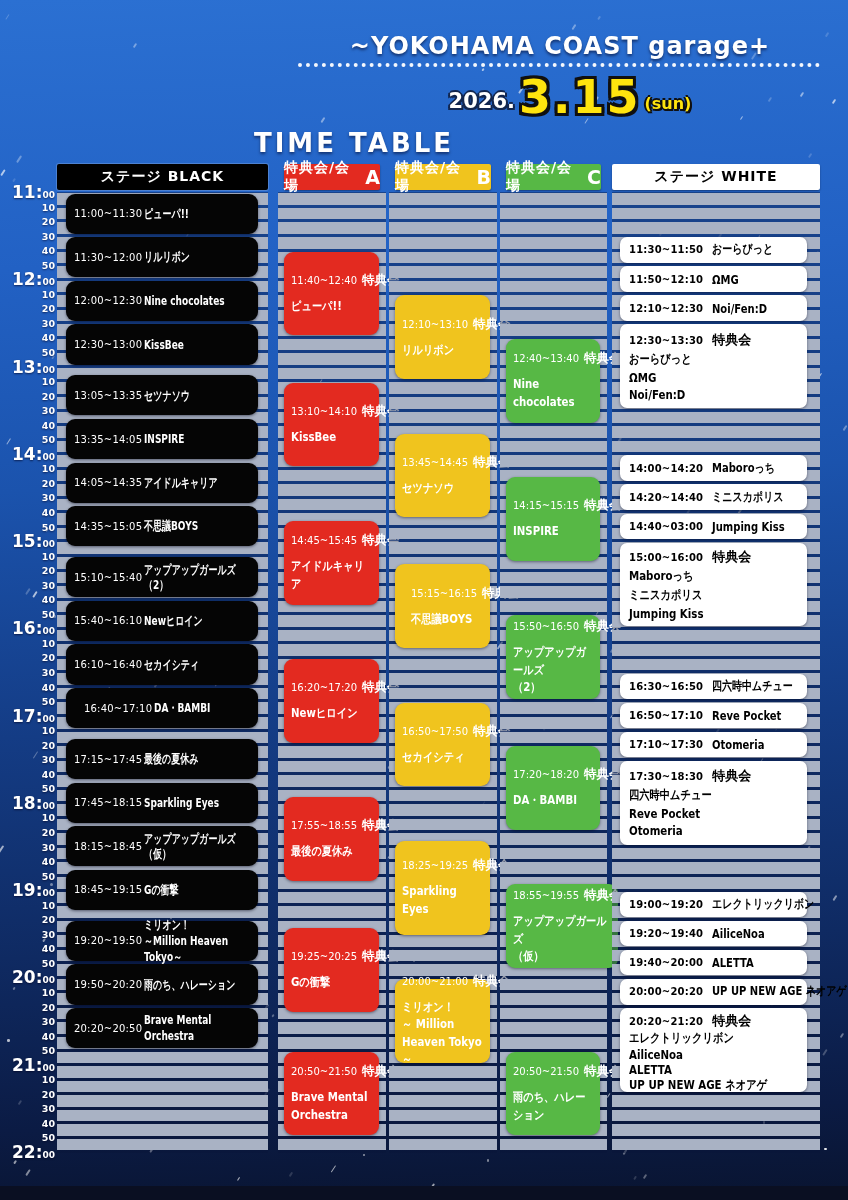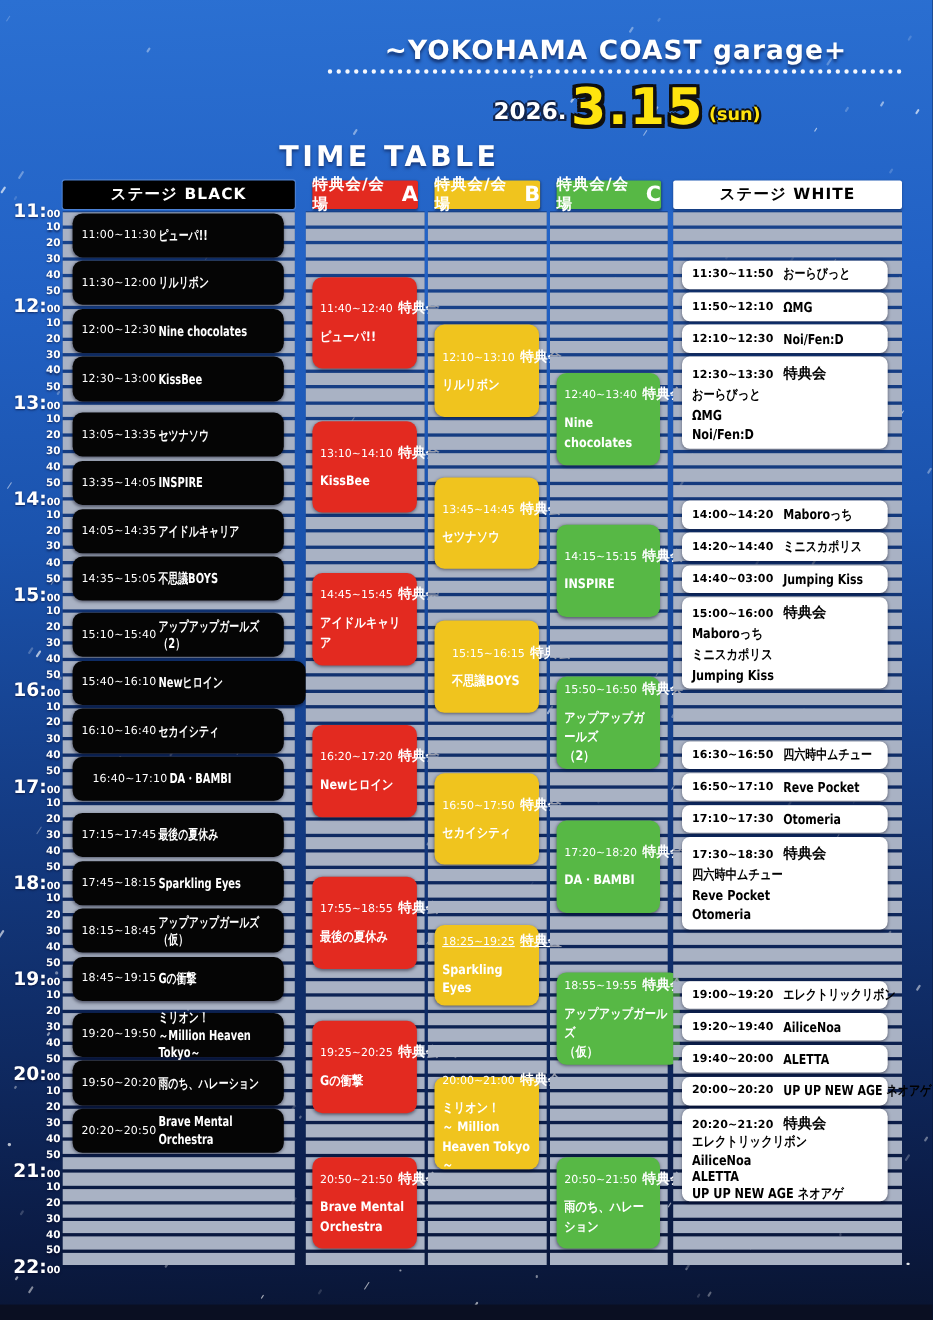--- a/index.html
+++ b/index.html
@@ -452,21 +452,21 @@
           <span class="n"><span class="inner">アイドルキャリア</span></span>
         </div>
         <div class="ev ev-black" style="top: 314.227px; height: 40.1364px; left: 9px; width: 192px;">
           <span class="t">14:35~15:05</span>
           <span class="n"><span class="inner">不思議BOYS</span></span>
         </div>
         <div class="ev ev-black" style="top: 365.136px; height: 40.1364px; left: 9px; width: 192px;">
           <span class="t">15:10~15:40</span>
           <span class="n"><span class="inner">アップアップガールズ（2）</span></span>
         </div>
-        <div class="ev ev-black" style="top: 408.773px; height: 40.1364px; left: 9px; width: 212px;">
+        <div class="ev ev-black" style="top: 408.773px; height: 40.1364px; left: 9px; width: 192px;">
           <span class="t">15:40~16:10</span>
           <span class="n"><span class="inner">Newヒロイン</span></span>
         </div>
         <div class="ev ev-black" style="top: 452.409px; height: 40.1364px; left: 9px; width: 192px;">
           <span class="t">16:10~16:40</span>
           <span class="n"><span class="inner">セカイシティ</span></span>
         </div>
         <div class="ev ev-black" style="top: 496.045px; height: 40.1364px; left: 9px; width: 192px; padding-left: 18px;">
           <span class="t">16:40~17:10</span>
           <span class="n"><span class="inner">DA・BAMBI</span></span>
@@ -713,21 +713,21 @@
           </div>
           <div class="n"><span class="inner">不思議BOYS</span></div>
         </div>
         <div class="ev ev-box" style="background: rgb(240, 196, 30); top: 510.591px; height: 83.7727px; left: 6px; width: 95px;">
           <div class="row1">
             <span class="t">16:50~17:50</span>
             <span class="tag">特典会</span>
           </div>
           <div class="n"><span class="inner">セカイシティ</span></div>
         </div>
-        <div class="ev ev-box" style="background: rgb(240, 196, 30); top: 648.773px; height: 73px; left: 6px; width: 95px; text-decoration: underline;">
+        <div class="ev ev-box" style="background: rgb(240, 196, 30); top: 648.773px; height: 94px; left: 6px; width: 95px;">
           <div class="row1">
             <span class="t">18:25~19:25</span>
             <span class="tag">特典会</span>
           </div>
           <div class="n"><span class="inner">Sparkling Eyes</span></div>
         </div>
         <div class="ev ev-box" style="background: rgb(240, 196, 30); top: 786.955px; height: 83.7727px; left: 6px; width: 95px;">
           <div class="row1">
             <span class="t">20:00~21:00</span>
             <span class="tag">特典会</span>

